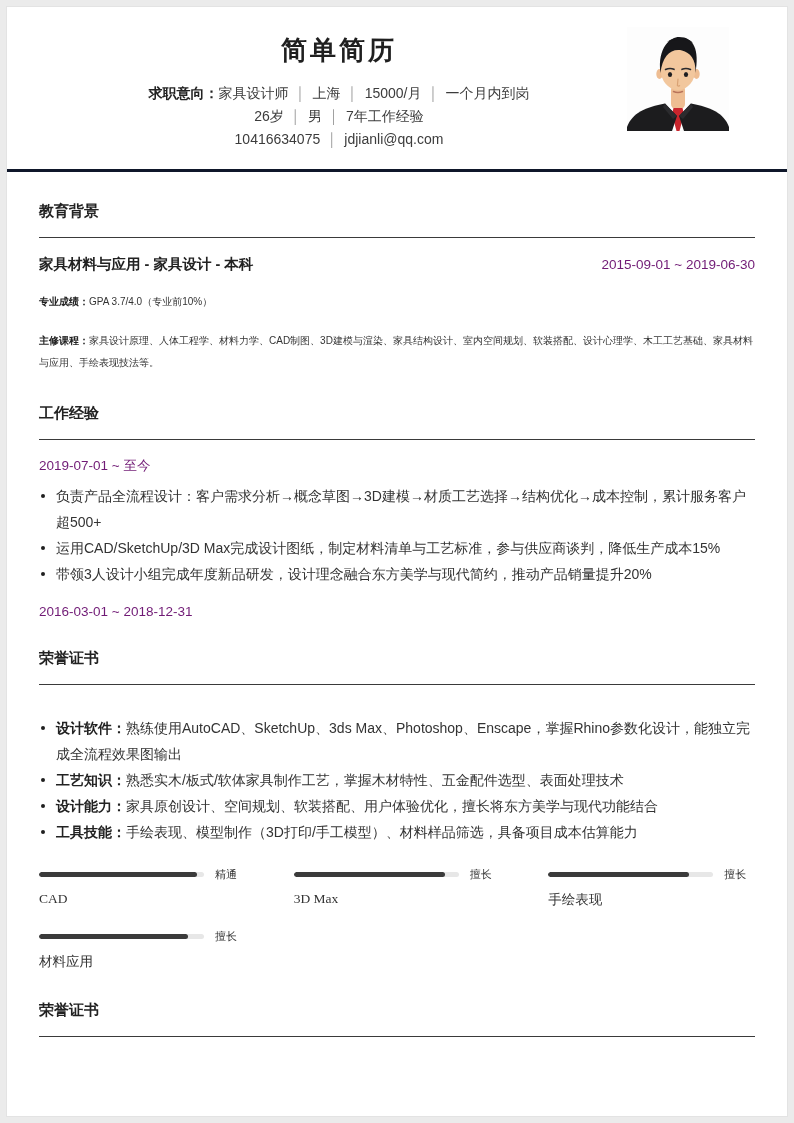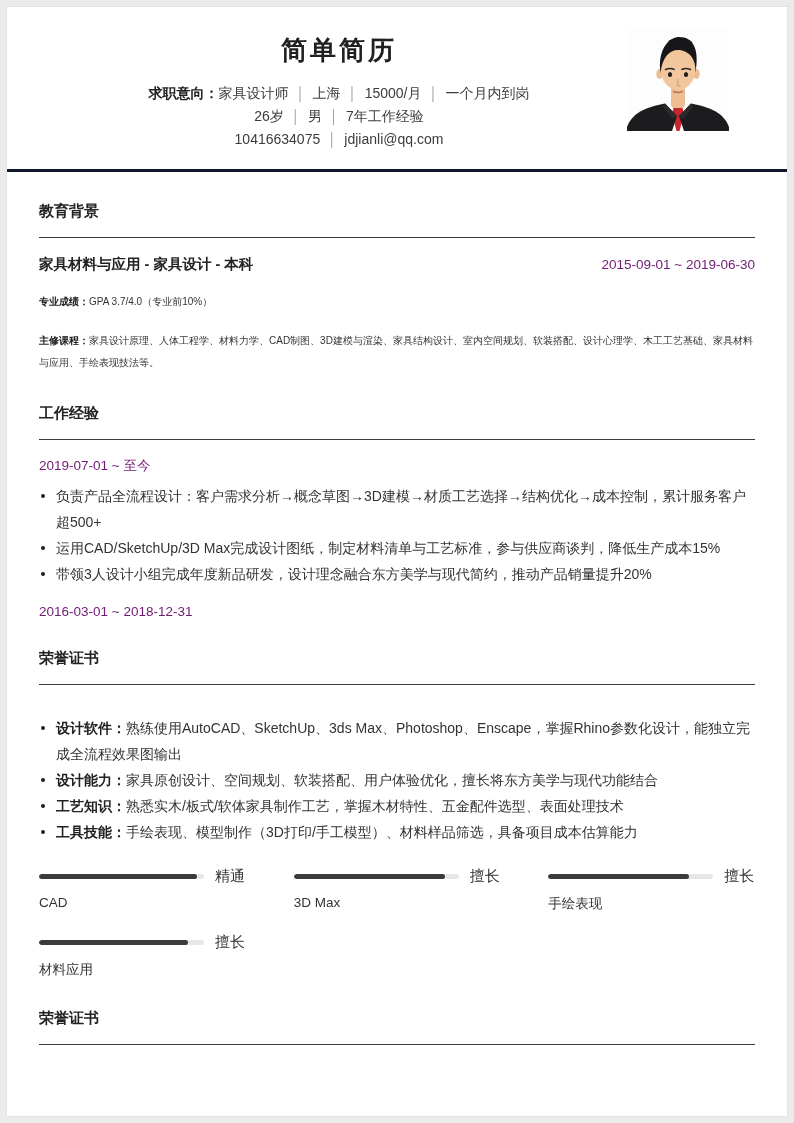--- a/index.html
+++ b/index.html
@@ -98,22 +98,22 @@
   }
   .bar-row { display: flex; align-items: center; }
   .bar-track {
     width: 165px;
     height: 5px;
     background: #e7e7e7;
     border-radius: 3px;
     overflow: hidden;
   }
   .bar-fill { height: 100%; background: #3b3b3b; border-radius: 3px; }
-  .bar-level { margin-left: 11px; font-size: 15px; color: #333; }
-  .bar-name { margin-top: 9px; font-size: 13.5px; color: #333; }
+  .bar-level { margin-left: 11px; font-size: 11px; color: #333; }
+  .bar-name { margin-top: 9px; font-size: 13.5px; color: #333; font-family: Liberation Serif, serif; }
 </style>
 </head>
 <body>
 
 <div class="page">
 
   <header class="page-header">
     <div class="header-center">
       <h1 class="resume-title">简单简历</h1>
       <div class="info-line">
@@ -199,22 +199,22 @@
         <div class="row-between">
           <span class="date">2016-03-01 ~ 2018-12-31</span>
         </div>
       </div>
     </section>
 
     <section>
       <h2 class="section-title">荣誉证书</h2>
       <ul class="bullets" style="margin-top:30px;">
         <li><span class="lbl">设计软件：</span><span>熟练使用AutoCAD、SketchUp、3ds Max、Photoshop、Enscape，掌握Rhino参数化设计，能独立完成全流程效果图输出</span></li>
+        <li><span class="lbl">工艺知识：</span><span>熟悉实木/板式/软体家具制作工艺，掌握木材特性、五金配件选型、表面处理技术</span></li>
         <li><span class="lbl">设计能力：</span><span>家具原创设计、空间规划、软装搭配、用户体验优化，擅长将东方美学与现代功能结合</span></li>
-        <li><span class="lbl">工艺知识：</span><span>熟悉实木/板式/软体家具制作工艺，掌握木材特性、五金配件选型、表面处理技术</span></li>
         <li><span class="lbl">工具技能：</span><span>手绘表现、模型制作（3D打印/手工模型）、材料样品筛选，具备项目成本估算能力</span></li>
       </ul>
 
       <div class="bars-grid">
         <div>
           <div class="bar-row">
             <div class="bar-track">
                 <div class="bar-fill" style="width: 96%;"></div>
               </div>
             <span class="bar-level">精通</span>

